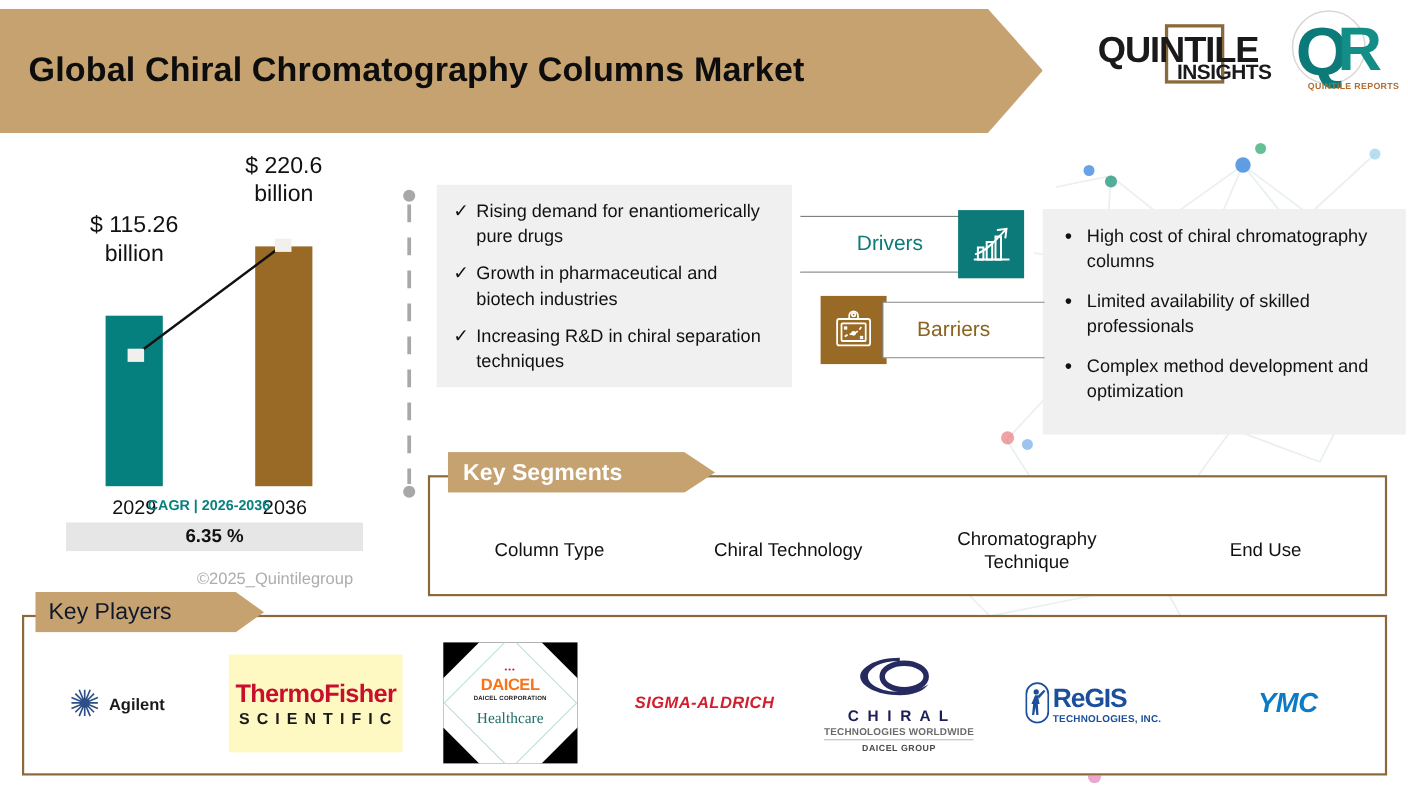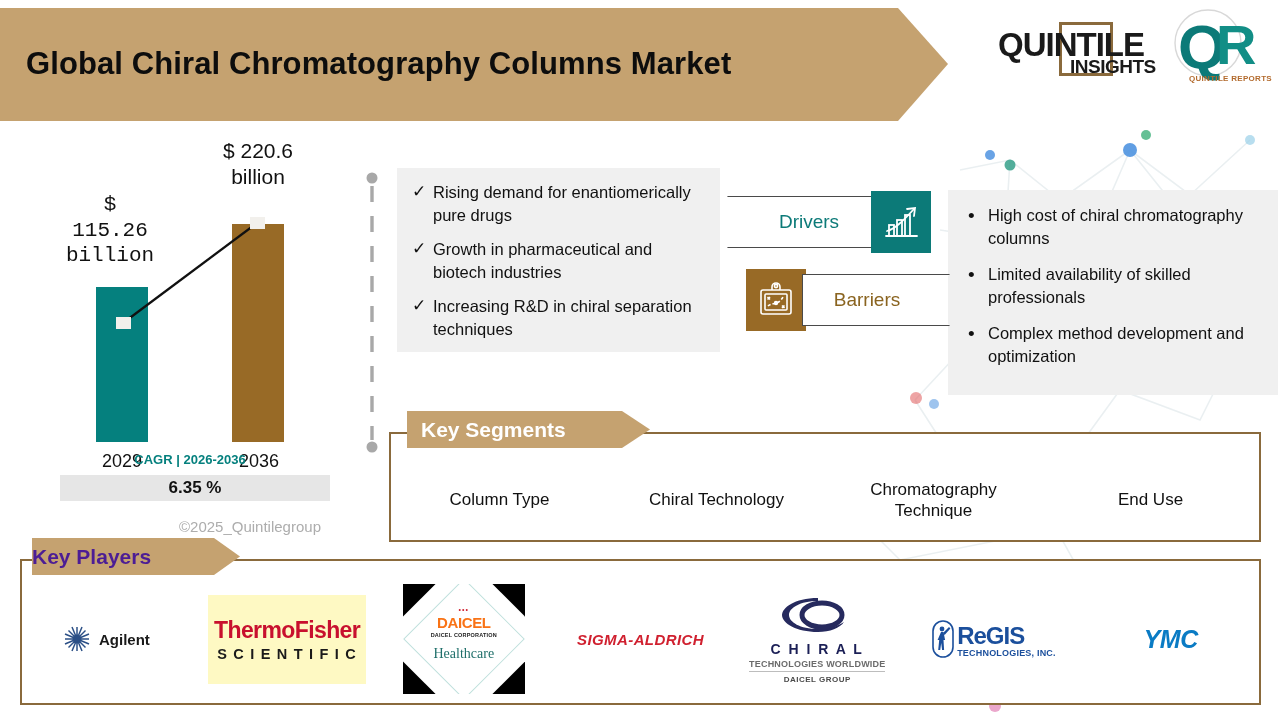--- a/index.html
+++ b/index.html
@@ -122,21 +122,21 @@
   
   #players-panel{
     position:absolute; left:20px; top:559px; width:1241px; height:146px;
     border:2px solid #8a6a3c; background:#ffffff; z-index:3;
   }
   #players-tab{
     position:absolute; left:32px; top:538px; width:208px; height:37px; z-index:6;
     background:#c5a270; clip-path: polygon(0 0, 182px 0, 208px 18.5px, 182px 37px, 0 37px);
     display:flex; align-items:center;
   }
-  #players-tab-label{ font-size:21px; font-weight:bold; color:#4c1d95; }
+  #players-tab-label{ font-size:21px; font-weight:normal; color:#0f172a; padding-left:12px; }
   #players-row{
     position:absolute; left:0; top:22px; width:100%; height:112px;
     display:flex; align-items:center; justify-content:space-around;
   }
   .logo-cell{ flex:1; height:110px; display:flex; align-items:center; justify-content:center; }
 </style>
 </head>
 <body>
 
 <svg id="bg-network" viewBox="0 0 1280 720" preserveAspectRatio="none">
@@ -191,21 +191,21 @@
   <svg class="qr-mark" viewBox="0 0 104 80">
     <circle cx="38" cy="37" r="33" fill="#ffffff" stroke="#d8d8d8" stroke-width="1.4"></circle>
     <text x="8" y="62" font-family="Liberation Sans, sans-serif" font-size="62" font-weight="bold" fill="#0c7a78">Q</text>
     <text x="46" y="58" font-family="Liberation Sans, sans-serif" font-size="56" font-weight="bold" fill="#128e86">R</text>
   </svg>
   <div class="qr-sub">QUINTILE REPORTS</div>
 </div>
 
 <div id="chart-area">
 
-  <div class="bar-value" style="left:14px; top:62px; width:92px;font-family:Liberation Mono, monospace;">
+  <div class="bar-value" style="left:26px; top:62px; width:92px;">
     <span>$ 115.26</span><br>
     <span>billion</span>
   </div>
   <div class="bar-value" style="left:162px; top:8px; width:92px;">
     <span>$ 220.6</span><br>
     <span>billion</span>
   </div>
 
   <div class="bar bar-2026" style="height:155px;"></div>
   <div class="bar bar-2036" style="height:218px;"></div>

